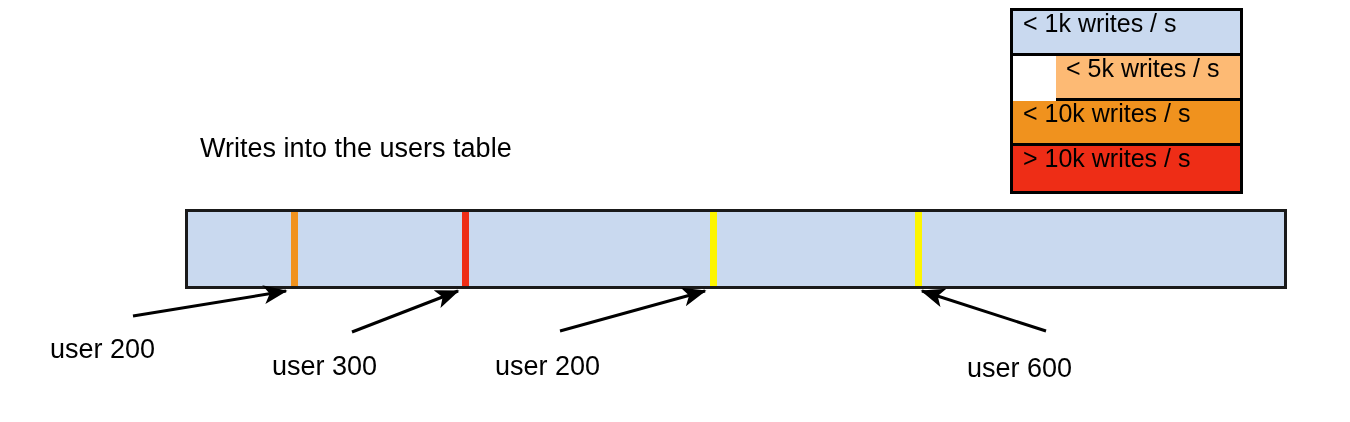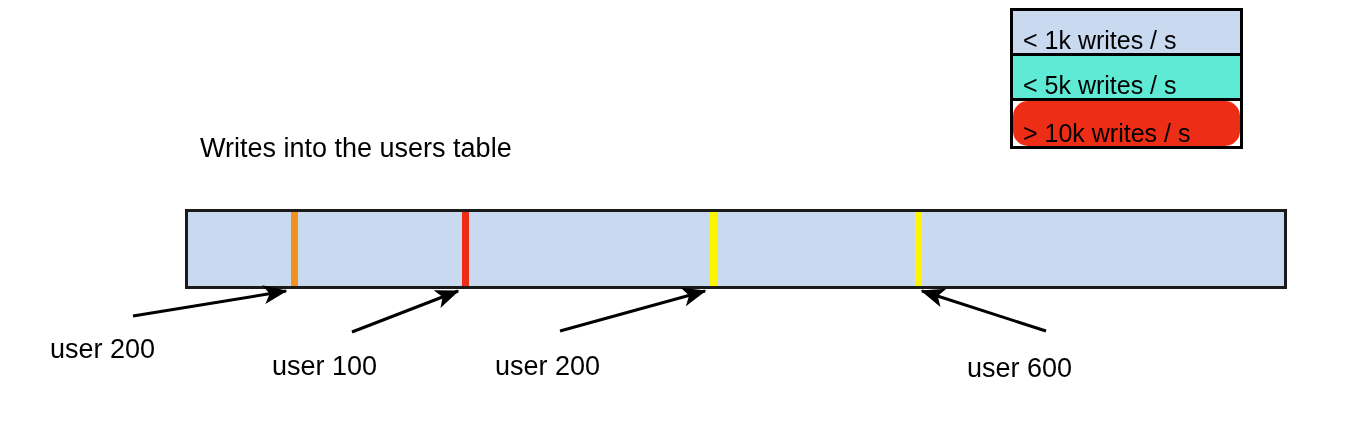--- a/index.html
+++ b/index.html
@@ -24,28 +24,28 @@
     width: 233px;
     border: 3px solid #000000;
     box-sizing: border-box;
     background: #ffffff;
   }
   .legend-row {
     height: 45px;
     box-sizing: border-box;
     border-bottom: 3px solid #000000;
     display: flex;
-    align-items: flex-end;
+    align-items: flex-start;
     padding-left: 10px;
     font-size: 25px;
     line-height: 1;
     letter-spacing: 0px;
     white-space: nowrap;
   }
-  .legend-row:last-child { border-bottom: none; border-radius: 15px; }
+  .legend-row:last-child { border-bottom: none; }
 
   
   #chart-title {
     position: absolute;
     left: 200px;
     top: 134px;
     font-size: 27px;
     line-height: 1.05;
     white-space: nowrap;
   }
@@ -87,22 +87,25 @@
     pointer-events: none;
   }
 </style>
 </head>
 <body>
 
 <div id="legend">
   <div class="legend-row" style="background:#c9d9ef;">
     <span>&lt; 1k writes / s</span>
   </div>
-  <div class="legend-row" style="background:#5eead4;">
+  <div class="legend-row" style="background:#fdba74;margin-left:43px;">
     <span>&lt; 5k writes / s</span>
+  </div>
+  <div class="legend-row" style="background:#f0921e;">
+    <span>&lt; 10k writes / s</span>
   </div>
   <div class="legend-row" style="background:#ee2d16;">
     <span>&gt; 10k writes / s</span>
   </div>
 </div>
 
 <div id="chart-title">Writes into the users table</div>
 
 <div id="bar">
   <div class="marker" style="left:103px; background:#f0921e;"></div>
@@ -117,15 +120,15 @@
       <path d="M0,0 L8,3.2 L0,6.4 L2,3.2 z" fill="#000000"></path>
     </marker>
   </defs>
   <line x1="133" y1="316" x2="286" y2="291" stroke="#000000" stroke-width="3" marker-end="url(#arrowhead)"></line>
   <line x1="352" y1="332" x2="458" y2="291" stroke="#000000" stroke-width="3" marker-end="url(#arrowhead)"></line>
   <line x1="560" y1="331" x2="705" y2="291" stroke="#000000" stroke-width="3" marker-end="url(#arrowhead)"></line>
   <line x1="1046" y1="331" x2="922" y2="291" stroke="#000000" stroke-width="3" marker-end="url(#arrowhead)"></line>
 </svg>
 
 <div class="user-label" style="left:50px; top:335px;">user 200</div>
-<div class="user-label" style="left:272px; top:352px;">user 100</div>
+<div class="user-label" style="left:272px; top:352px;">user 300</div>
 <div class="user-label" style="left:495px; top:352px;">user 200</div>
 <div class="user-label" style="left:967px; top:354px;">user 600</div>
 
 </body></html>

